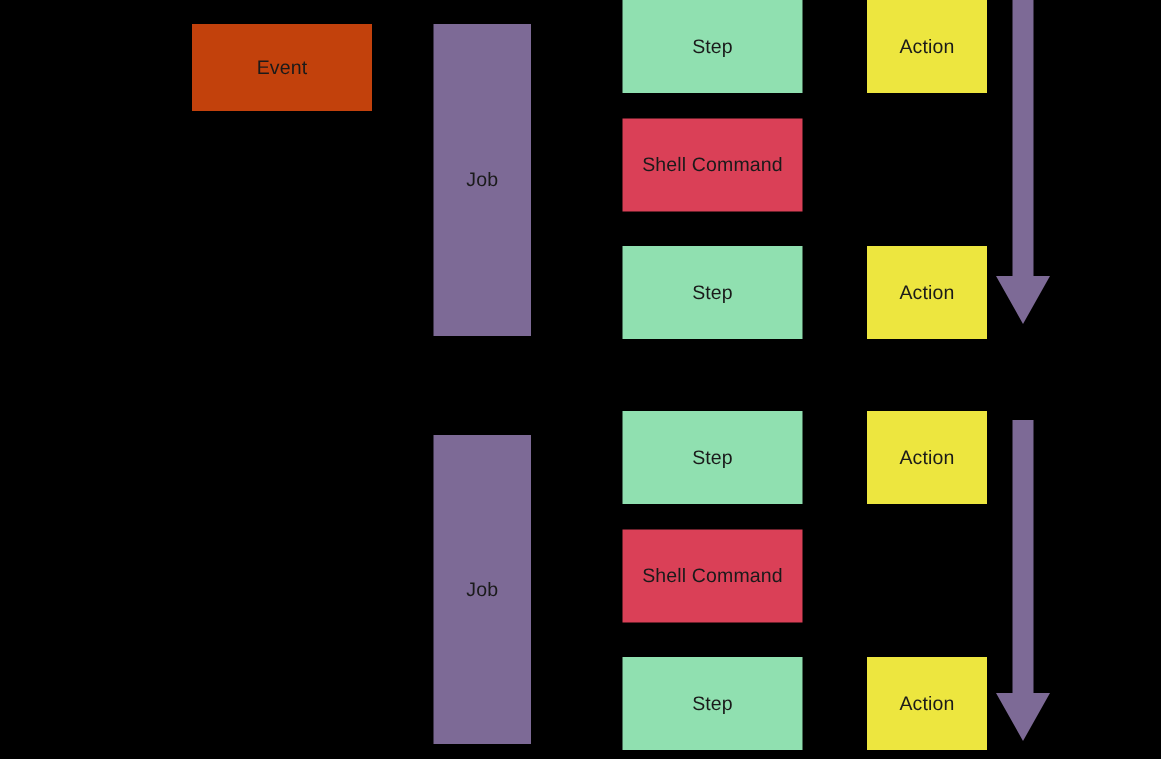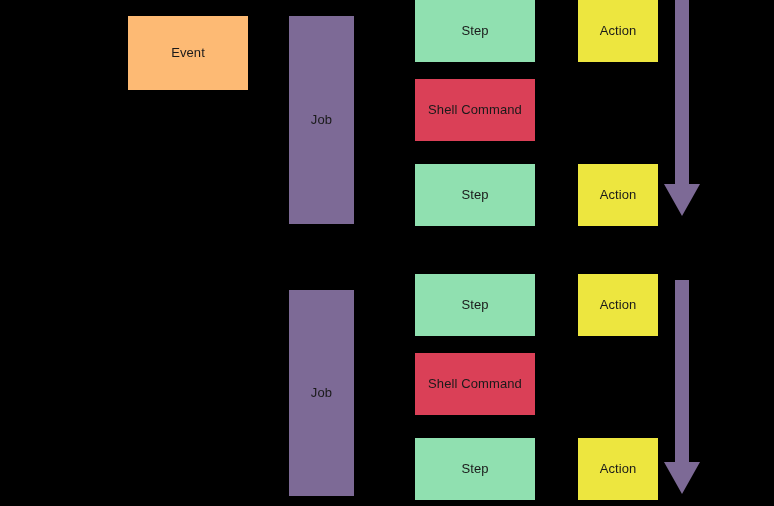--- a/index.html
+++ b/index.html
@@ -34,21 +34,21 @@
   }
   .arrow svg {
     display: block;
   }
 </style>
 </head>
 <body>
 
 <div id="canvas">
 
-  <div class="node" style="left:128px; top:16px; width:120px; height:74px; background:#fdba74;">
+  <div class="node" style="left:128px; top:16px; width:120px; height:58px; background:#c2410c;">
     <span>Event</span>
   </div>
 
   <div class="node" style="left:289px; top:16px; width:65px; height:208px; background:#7d6a96;">
     <span>Job</span>
   </div>
 
   <div class="node" style="left:415px; top:0px; width:120px; height:62px; background:#90e0b0;">
     <span>Step</span>
   </div>

